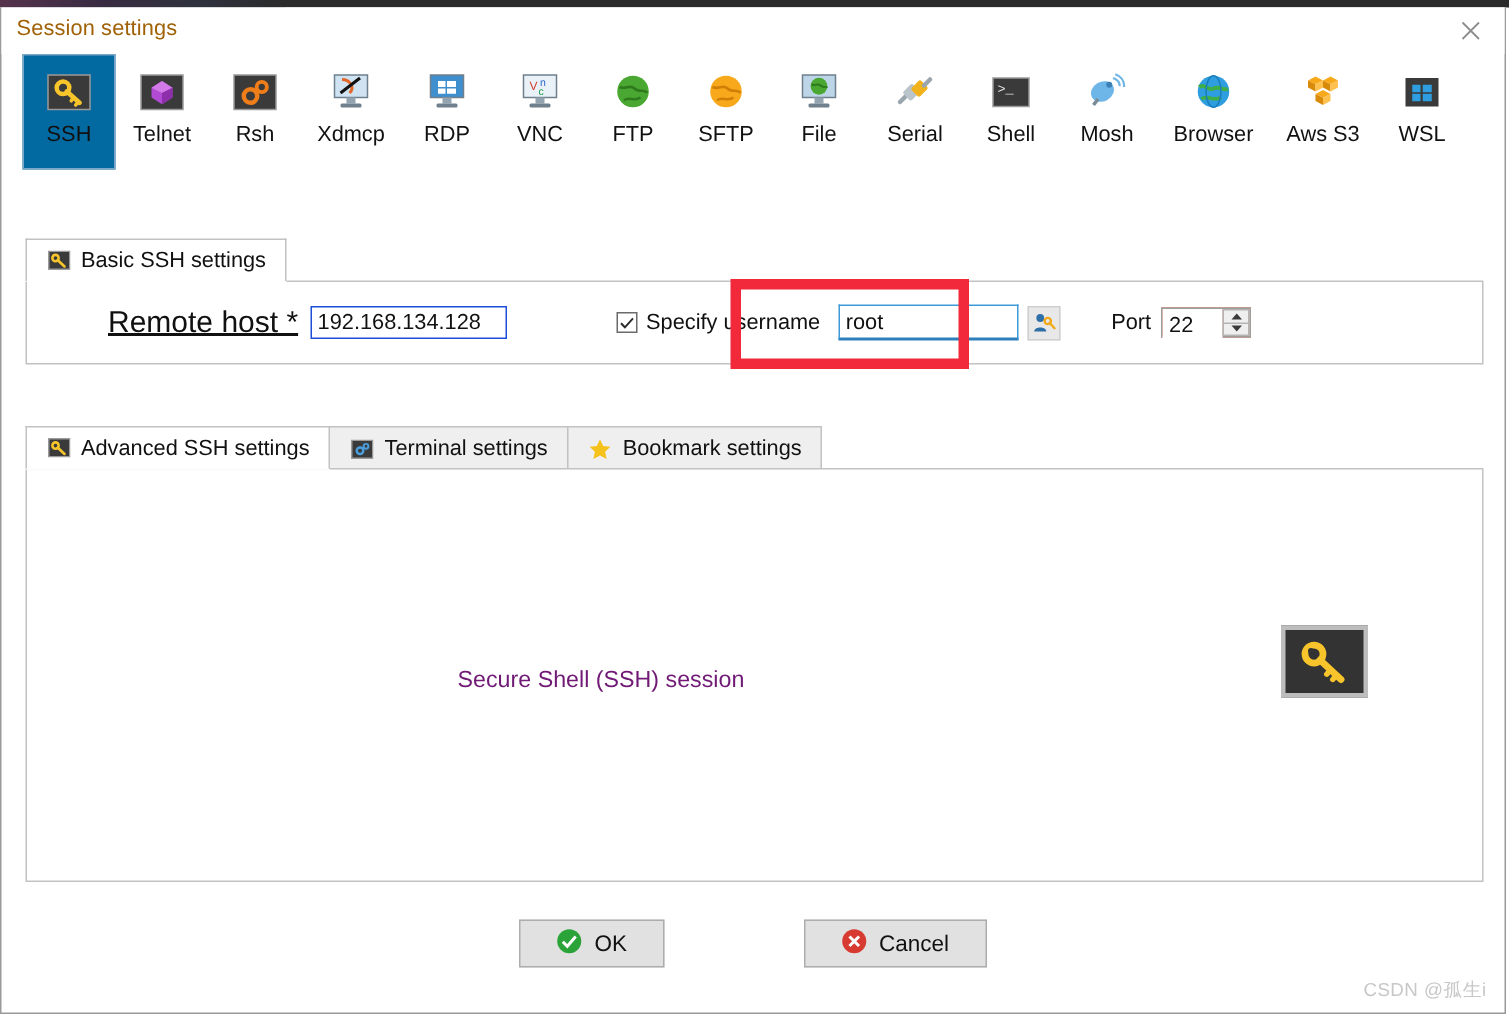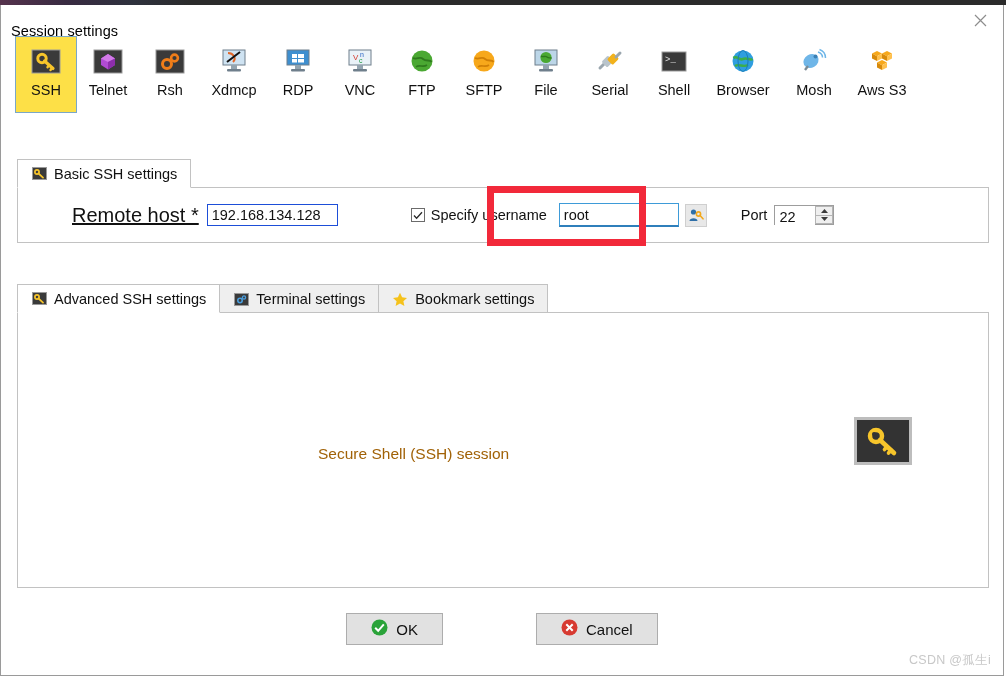--- a/index.html
+++ b/index.html
@@ -40,23 +40,23 @@
   }
 
   
   .titlebar {
     position: relative;
     height: 31px;
     background: #ffffff;
   }
   .titlebar-text {
     position: absolute;
-    left: 10px; top: 18px;
+    left: 10px; top: 6px;
     font-size: 14.5px;
-    color: #000000;
+    color: #a16207;
     letter-spacing: .1px;
     text-align: center;
   }
   .close-btn {
     position: absolute;
     right: 0; top: 0;
     width: 46px; height: 30px;
     display: flex; align-items: center; justify-content: center;
     cursor: pointer;
   }
@@ -80,21 +80,21 @@
     align-items: center;
     justify-content: flex-start;
     padding-top: 9px;
     box-sizing: border-box;
     cursor: pointer;
     border: 1px solid transparent;
     margin-right: 0px;
   }
   .type-item.wide { width: 66px; }
   .type-item.selected {
-    background: #fde047;
+    background: #0369a1;
     border: 1px solid #7aa7c7;
   }
   .type-icon {
     width: 32px; height: 30px;
     display: flex; align-items: center; justify-content: center;
     margin-bottom: 6px;
   }
   .type-label {
     font-size: 14.5px;
     color: #111;
@@ -239,23 +239,23 @@
 
   
   #second-panel { left: 16px; top: 278px; width: 972px; }
   #second-panel .panel-body {
     height: 276px;
     margin-top: -1px;
     position: relative;
   }
   .session-caption {
     position: absolute;
-    left: 300px; top: 132px;
+    left: 287px; top: 132px;
     font-size: 15.5px;
-    color: #a16207;
+    color: #701a75;
   }
   .big-key {
     position: absolute;
     left: 836px; top: 104px;
     width: 58px; height: 48px;
     background: #333333;
     border: 3px solid #bdbdbd;
     display:flex; align-items:center; justify-content:center;
     box-sizing: border-box;
   }
@@ -449,62 +449,74 @@
     <div class="type-item">
       <div class="type-icon">
         <svg width="30" height="25" viewBox="0 0 30 25">
           <rect x="3" y="3" width="24" height="19" fill="#3a3a3a" stroke="#9a9a9a"></rect>
           <text x="6" y="13" font-size="9" fill="#e6e6e6" font-family="Liberation Mono, monospace">&gt;_</text>
         </svg>
       </div>
       <div class="type-label">Shell</div>
     </div>
 
-    <div class="type-item wide" style="width:76px">
-      <div class="type-icon">
-        <svg width="26" height="26" viewBox="0 0 26 26">
-          <circle cx="13" cy="13" r="10.5" fill="#2f9ee0"></circle>
-          <path d="M3.5 10 C7 7, 9 13, 13 11 C17 9, 20 13, 22.5 11" fill="none" stroke="#3dae4a" stroke-width="2.6"></path>
-          <path d="M5 18 C9 15, 13 20, 18 17" fill="none" stroke="#3dae4a" stroke-width="2.4"></path>
-          <ellipse cx="13" cy="13" rx="5" ry="10.5" fill="none" stroke="#1a7cb8" stroke-width="1"></ellipse>
-        </svg>
-      </div>
-      <div class="type-label">Browser</div>
-    </div>
-
     <div class="type-item wide">
       <div class="type-icon">
         <svg width="30" height="26" viewBox="0 0 30 26">
           <ellipse cx="12" cy="13" rx="8" ry="6.5" transform="rotate(-30 12 13)" fill="#6fb6e8"></ellipse>
           <circle cx="16.5" cy="8.5" r="2" fill="#3a80b5"></circle>
           <path d="M9 18 L6 22" stroke="#7a8b96" stroke-width="2.4"></path>
           <path d="M19 4 C22 5, 23.5 7, 23.5 9.5" fill="none" stroke="#6fb6e8" stroke-width="1.5"></path>
           <path d="M20.5 1.5 C25 3, 26.5 6, 26.5 10" fill="none" stroke="#6fb6e8" stroke-width="1.5"></path>
         </svg>
       </div>
       <div class="type-label">Mosh</div>
+    </div>
+
+    <div class="type-item wide" style="width:76px">
+      <div class="type-icon">
+        <svg width="26" height="26" viewBox="0 0 26 26">
+          <circle cx="13" cy="13" r="10.5" fill="#2f9ee0"></circle>
+          <path d="M3.5 10 C7 7, 9 13, 13 11 C17 9, 20 13, 22.5 11" fill="none" stroke="#3dae4a" stroke-width="2.6"></path>
+          <path d="M5 18 C9 15, 13 20, 18 17" fill="none" stroke="#3dae4a" stroke-width="2.4"></path>
+          <ellipse cx="13" cy="13" rx="5" ry="10.5" fill="none" stroke="#1a7cb8" stroke-width="1"></ellipse>
+        </svg>
+      </div>
+      <div class="type-label">Browser</div>
     </div>
 
     <div class="type-item wide" style="width:70px">
       <div class="type-icon">
         <svg width="30" height="26" viewBox="0 0 30 26">
           <path d="M10 3 L15 5.6 L10 8.2 L5 5.6 Z" fill="#f7a81b"></path>
           <path d="M5 5.6 L10 8.2 L10 13 L5 10.4 Z" fill="#d88a0a"></path>
           <path d="M15 5.6 L10 8.2 L10 13 L15 10.4 Z" fill="#ffc04d"></path>
           <path d="M20 3 L25 5.6 L20 8.2 L15 5.6 Z" fill="#f7a81b"></path>
           <path d="M15 5.6 L20 8.2 L20 13 L15 10.4 Z" fill="#d88a0a"></path>
           <path d="M25 5.6 L20 8.2 L20 13 L25 10.4 Z" fill="#ffc04d"></path>
           <path d="M15 12 L20 14.6 L15 17.2 L10 14.6 Z" fill="#f7a81b"></path>
           <path d="M10 14.6 L15 17.2 L15 22 L10 19.4 Z" fill="#d88a0a"></path>
           <path d="M20 14.6 L15 17.2 L15 22 L20 19.4 Z" fill="#ffc04d"></path>
         </svg>
       </div>
       <div class="type-label">Aws S3</div>
     </div>
 
+    <div class="type-item">
+      <div class="type-icon">
+        <svg width="28" height="25" viewBox="0 0 28 25">
+          <rect x="3" y="3" width="22" height="19" fill="#3a3a3a"></rect>
+          <rect x="7.5" y="7.5" width="5.5" height="5" fill="#2f9ee0"></rect>
+          <rect x="14.5" y="7.5" width="6" height="5" fill="#2f9ee0"></rect>
+          <rect x="7.5" y="13.5" width="5.5" height="5" fill="#2f9ee0"></rect>
+          <rect x="14.5" y="13.5" width="6" height="5" fill="#2f9ee0"></rect>
+        </svg>
+      </div>
+      <div class="type-label">WSL</div>
+    </div>
   </div>
 
   <div class="tabpanel-outer" id="basic-panel">
     <div class="tab-strip">
       <div class="tab active">
         <span class="tab-ico">
           <svg width="15" height="13" viewBox="0 0 15 13">
             <rect x="0.5" y="0.5" width="14" height="12" fill="#3a3a3a" stroke="#9a9a9a"></rect>
             <circle cx="5" cy="5" r="2.1" fill="none" stroke="#f7c52b" stroke-width="1.7"></circle>
             <path d="M6.4 6.4 L11 10.6" stroke="#f7c52b" stroke-width="1.8" stroke-linecap="round"></path>

